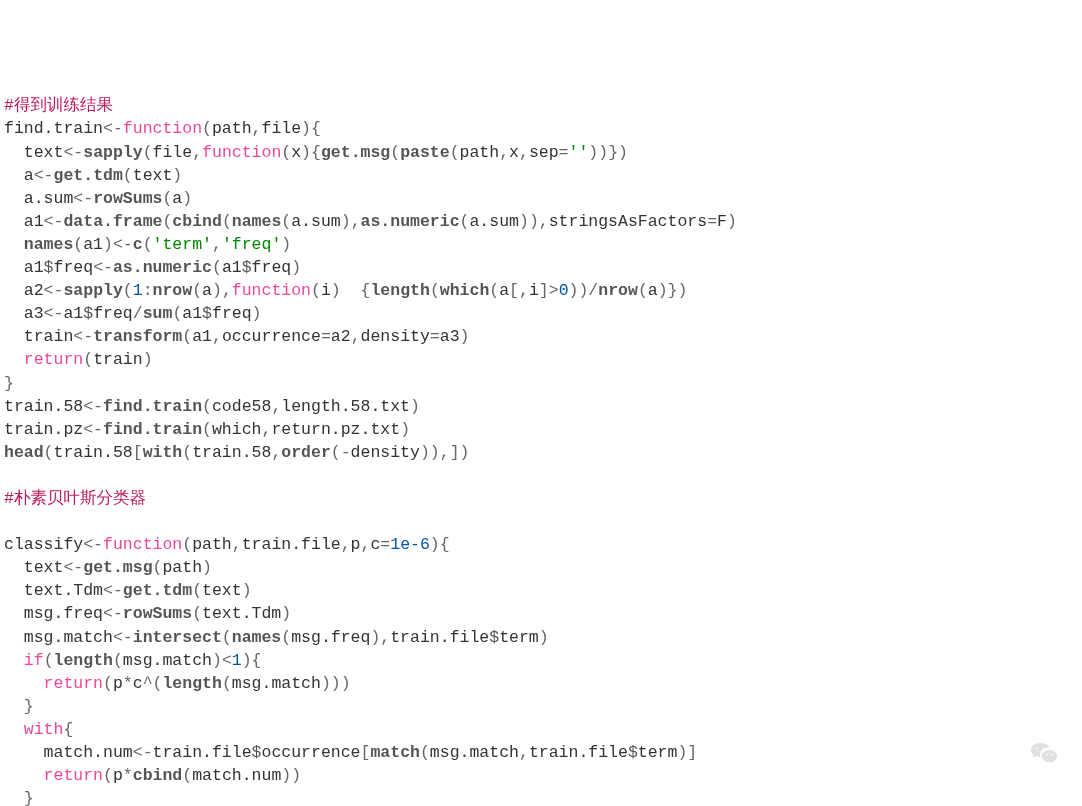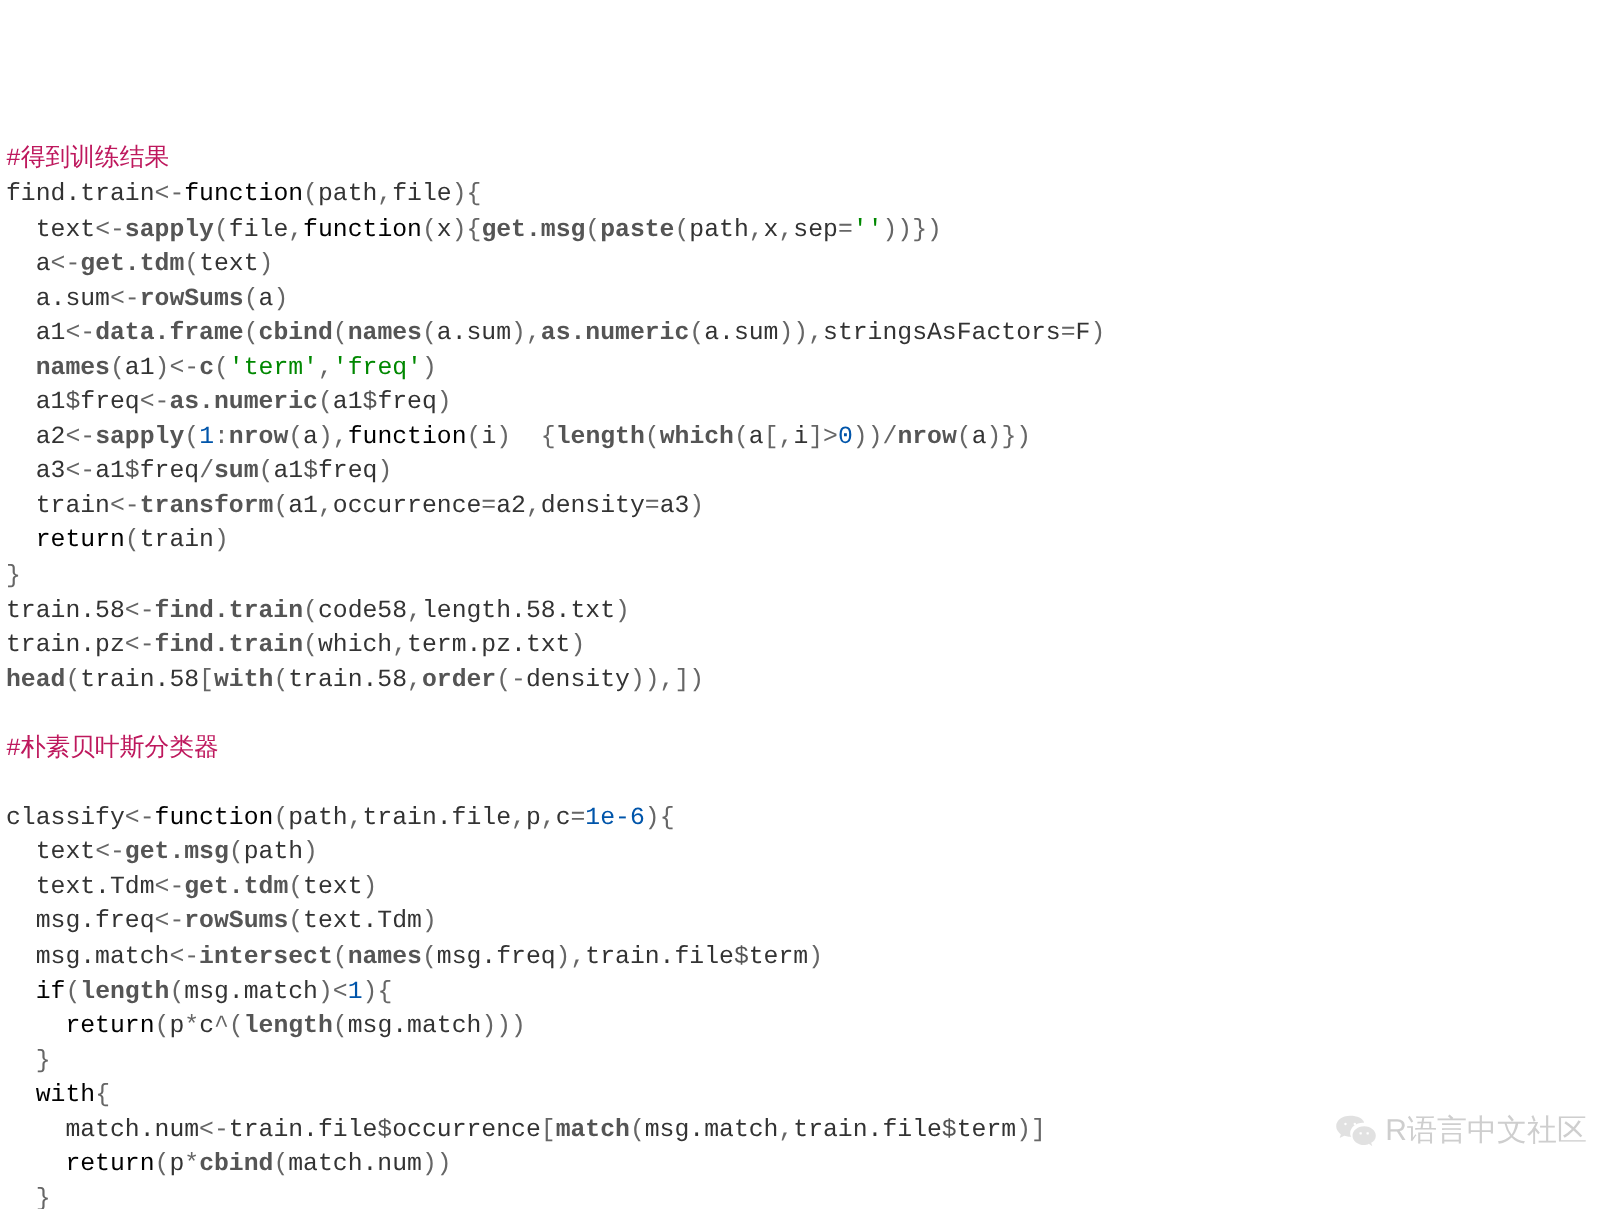--- a/index.html
+++ b/index.html
@@ -24,21 +24,21 @@
   color: rgba(190,190,190,0.75);
   display: flex;
   align-items: center;
   gap: 6px;
 }
 .watermark svg { opacity: 0.6; }
 
 .c { color: #be185d; }        
 .op { color: #666666; }       
 .fn { color: #555555; font-weight: bold; }       
-.kw { color: #000000; }       
+.kw { color: #ec4899; }       
 .nm { color: #333333; }       
 .num { color: #0055aa; }      
 .str { color: #008800; }     
 .sym { color: #555555; }
 </style>
 </head>
 <body>
 
 
 
@@ -49,21 +49,21 @@
 <span class="nm">  a.sum</span><span class="op">&lt;-</span><span class="fn">rowSums</span><span class="op">(</span><span class="nm">a</span><span class="op">)</span>
 <span class="nm">  a1</span><span class="op">&lt;-</span><span class="fn">data.frame</span><span class="op">(</span><span class="fn">cbind</span><span class="op">(</span><span class="fn">names</span><span class="op">(</span><span class="nm">a.sum</span><span class="op">)</span><span class="op">,</span><span class="fn">as.numeric</span><span class="op">(</span><span class="nm">a.sum</span><span class="op">)</span><span class="op">)</span><span class="op">,</span><span class="nm">stringsAsFactors</span><span class="op">=</span><span class="nm">F</span><span class="op">)</span>
 <span class="fn">  names</span><span class="op">(</span><span class="nm">a1</span><span class="op">)</span><span class="op">&lt;-</span><span class="fn">c</span><span class="op">(</span><span class="str">'term'</span><span class="op">,</span><span class="str">'freq'</span><span class="op">)</span>
 <span class="nm">  a1</span><span class="sym">$</span><span class="nm">freq</span><span class="op">&lt;-</span><span class="fn">as.numeric</span><span class="op">(</span><span class="nm">a1</span><span class="sym">$</span><span class="nm">freq</span><span class="op">)</span>
 <span class="nm">  a2</span><span class="op">&lt;-</span><span class="fn">sapply</span><span class="op">(</span><span class="num">1</span><span class="op">:</span><span class="fn">nrow</span><span class="op">(</span><span class="nm">a</span><span class="op">)</span><span class="op">,</span><span class="kw">function</span><span class="op">(</span><span class="nm">i</span><span class="op">)</span><span class="op">  {</span><span class="fn">length</span><span class="op">(</span><span class="fn">which</span><span class="op">(</span><span class="nm">a</span><span class="op">[,</span><span class="nm">i</span><span class="op">]</span><span class="op">&gt;</span><span class="num">0</span><span class="op">)</span><span class="op">)</span><span class="op">/</span><span class="fn">nrow</span><span class="op">(</span><span class="nm">a</span><span class="op">)</span><span class="op">}</span><span class="op">)</span>
 <span class="nm">  a3</span><span class="op">&lt;-</span><span class="nm">a1</span><span class="sym">$</span><span class="nm">freq</span><span class="op">/</span><span class="fn">sum</span><span class="op">(</span><span class="nm">a1</span><span class="sym">$</span><span class="nm">freq</span><span class="op">)</span>
 <span class="nm">  train</span><span class="op">&lt;-</span><span class="fn">transform</span><span class="op">(</span><span class="nm">a1</span><span class="op">,</span><span class="nm">occurrence</span><span class="op">=</span><span class="nm">a2</span><span class="op">,</span><span class="nm">density</span><span class="op">=</span><span class="nm">a3</span><span class="op">)</span>
 <span>  </span><span class="kw">return</span><span class="op">(</span><span class="nm">train</span><span class="op">)</span>
 <span class="op">}</span>
 <span class="nm">train.58</span><span class="op">&lt;-</span><span class="fn">find.train</span><span class="op">(</span><span class="nm">code58</span><span class="op">,</span><span class="nm">length.58.txt</span><span class="op">)</span>
-<span class="nm">train.pz</span><span class="op">&lt;-</span><span class="fn">find.train</span><span class="op">(</span><span class="nm">which</span><span class="op">,</span><span class="nm">term.pz.txt</span><span class="op">)</span>
+<span class="nm">train.pz</span><span class="op">&lt;-</span><span class="fn">find.train</span><span class="op">(</span><span class="nm">which</span><span class="op">,</span><span class="nm">return.pz.txt</span><span class="op">)</span>
 <span class="fn">head</span><span class="op">(</span><span class="nm">train.58</span><span class="op">[</span><span class="fn">with</span><span class="op">(</span><span class="nm">train.58</span><span class="op">,</span><span class="fn">order</span><span class="op">(</span><span class="op">-</span><span class="nm">density</span><span class="op">)</span><span class="op">)</span><span class="op">,</span><span class="op">]</span><span class="op">)</span>
 <span></span>
 <span class="c">#朴素贝叶斯分类器</span>
 <span></span>
 <span class="nm">classify</span><span class="op">&lt;-</span><span class="kw">function</span><span class="op">(</span><span class="nm">path</span><span class="op">,</span><span class="nm">train.file</span><span class="op">,</span><span class="nm">p</span><span class="op">,</span><span class="nm">c</span><span class="op">=</span><span class="num">1e-6</span><span class="op">)</span><span class="op">{</span>
 <span class="nm">  text</span><span class="op">&lt;-</span><span class="fn">get.msg</span><span class="op">(</span><span class="nm">path</span><span class="op">)</span>
 <span class="nm">  text.Tdm</span><span class="op">&lt;-</span><span class="fn">get.tdm</span><span class="op">(</span><span class="nm">text</span><span class="op">)</span>
 <span class="nm">  msg.freq</span><span class="op">&lt;-</span><span class="fn">rowSums</span><span class="op">(</span><span class="nm">text.Tdm</span><span class="op">)</span>
 <span class="nm">  msg.match</span><span class="op">&lt;-</span><span class="fn">intersect</span><span class="op">(</span><span class="fn">names</span><span class="op">(</span><span class="nm">msg.freq</span><span class="op">)</span><span class="op">,</span><span class="nm">train.file</span><span class="sym">$</span><span class="nm">term</span><span class="op">)</span>
 <span>  </span><span class="kw">if</span><span class="op">(</span><span class="fn">length</span><span class="op">(</span><span class="nm">msg.match</span><span class="op">)</span><span class="op">&lt;</span><span class="num">1</span><span class="op">)</span><span class="op">{</span>
@@ -72,17 +72,16 @@
 <span>  </span><span class="kw">with</span><span class="op">{</span>
 <span class="nm">    match.num</span><span class="op">&lt;-</span><span class="nm">train.file</span><span class="sym">$</span><span class="nm">occurrence</span><span class="op">[</span><span class="fn">match</span><span class="op">(</span><span class="nm">msg.match</span><span class="op">,</span><span class="nm">train.file</span><span class="sym">$</span><span class="nm">term</span><span class="op">)</span><span class="op">]</span>
 <span>    </span><span class="kw">return</span><span class="op">(</span><span class="nm">p</span><span class="op">*</span><span class="fn">cbind</span><span class="op">(</span><span class="nm">match.num</span><span class="op">)</span><span class="op">)</span>
 <span class="op">  }</span>
 </div>
 
 <div class="watermark">
   <svg width="28" height="26" viewBox="0 0 36 32">
       <path fill="rgba(190,190,190,0.75)" d="M13 3C6 3 1 7 1 12c0 3 2 5 4 7l-1 3 4-2c1 0 3 1 5 1h1c-1-1-1-2-1-3 0-5 5-9 11-9h1c-1-4-6-6-12-6zm-4 6c1 0 1 1 1 1s0 1-1 1-1-1-1-1 0-1 1-1zm8 0c1 0 1 1 1 1s0 1-1 1-1-1-1-1 0-1 1-1zm8 3c-6 0-10 4-10 8s4 8 10 8c1 0 3 0 4-1l3 2-1-3c2-1 4-3 4-6 0-4-4-8-10-8zm-3 5c1 0 1 0 1 1s0 1-1 1-1 0-1-1 0-1 1-1zm6 0c1 0 1 0 1 1s0 1-1 1-1 0-1-1 0-1 1-1z"></path>
     </svg>
-  <span>R语言中文社区</span>
 </div>
 
 
 
 
 </body></html>

